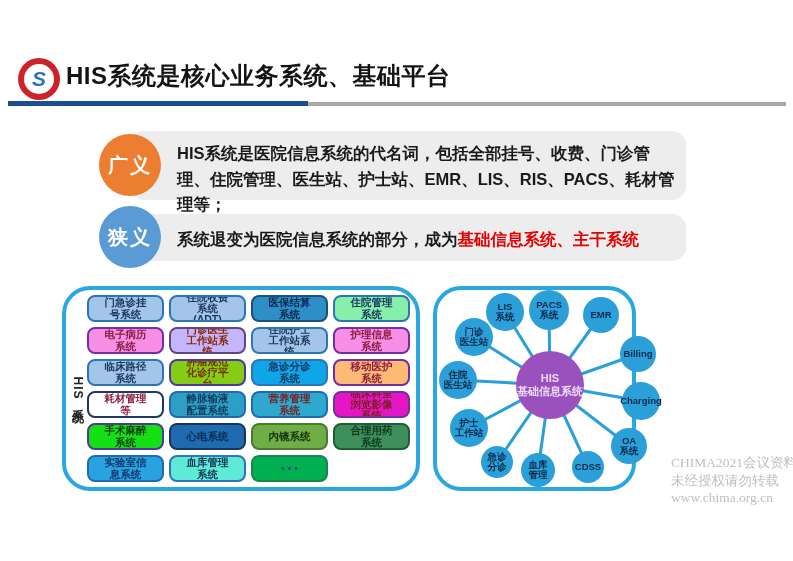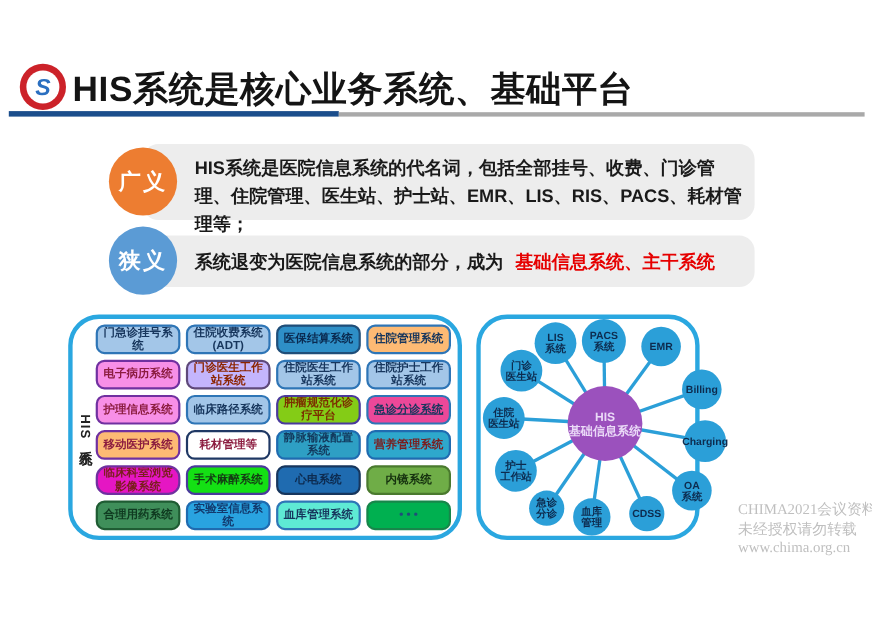--- a/index.html
+++ b/index.html
@@ -2,45 +2,45 @@
 <html><head>
 <meta charset="utf-8">
 <style>
   * { margin:0; padding:0; box-sizing:border-box; }
   html,body { background:#ffffff; }
   body { font-family:"Liberation Sans","DejaVu Sans",sans-serif; }
   .slide { position:relative; width:793px; height:561px; background:#ffffff; overflow:hidden; }
 
   
   .logo { position:absolute; left:16px; top:56px; width:46px; height:46px; }
-  .title { position:absolute; left:66px; top:60px; font-size:32px; font-weight:700; color:#141414; letter-spacing:0.5px; white-space:nowrap; }
+  .title { position:absolute; left:66px; top:60px; font-size:24px; font-weight:700; color:#141414; letter-spacing:0.5px; white-space:nowrap; }
   .rule-blue { position:absolute; left:8px; top:101px; width:300px; height:5px; background:#1b4e8c; }
   .rule-gray { position:absolute; left:308px; top:102px; width:478px; height:4px; background:#a9a9a9; }
 
   
   .def-band { position:absolute; left:130px; width:556px; background:#ededed; border-radius:14px; }
   .band-guangyi { top:131px; height:69px; }
   .band-xiayi  { top:214px; height:47px; }
   .def-badge { position:absolute; left:99px; width:62px; height:62px; border-radius:50%; color:#ffffff; font-size:20px; font-weight:700; display:flex; align-items:center; justify-content:center; letter-spacing:2px; }
   .badge-guangyi { top:134px; background:#ed7d31; }
   .badge-xiayi   { top:206px; background:#5b9bd5; }
   .def-text { position:absolute; left:177px; width:502px; font-size:16.5px; font-weight:600; color:#1a1a1a; line-height:1.55; }
   .text-guangyi { top:141px; }
   .text-xiayi   { top:227px; white-space:nowrap; }
-  .hl-red { color:#e60000;padding-left:11px; }
+  .hl-red { color:#e60000; }
 
   
   .panel { position:absolute; top:286px; height:205px; background:#ffffff; border:4px solid #2aa7e0; border-radius:28px; }
   .panel-left  { left:62px;  width:358px; }
   .panel-right { left:433px; width:203px; }
 
   .vlabel { position:absolute; left:3px; top:50%; transform:translateY(-50%); writing-mode:vertical-rl; text-orientation:mixed; font-size:12px; font-weight:700; color:#222; letter-spacing:1px; }
 
   .grid { position:absolute; left:21px; top:5px; display:grid; grid-template-columns:repeat(4,77px); grid-auto-rows:27px; gap:5px; }
-  .gbox { border:2px solid #3b3f96; border-radius:8px; display:flex; align-items:center; justify-content:center; text-align:center; font-size:10.5px; font-weight:700; line-height:1.08; padding:1px 2px; overflow:hidden; }
+  .gbox { border:2px solid #3b3f96; border-radius:8px; display:flex; align-items:center; justify-content:center; text-align:center; font-size:10.5px; font-weight:700; line-height:1.08; padding:1px 12px; overflow:hidden; }
 
   .hub-svg { position:absolute; left:0; top:0; }
 
   
   .watermark { position:absolute; left:671px; top:454px; font-family:"Liberation Serif","DejaVu Serif",serif; font-size:13.5px; color:#bfbfbf; line-height:1.3; white-space:nowrap; }
 </style>
 </head>
 <body>
 
 <div class="slide">
@@ -63,34 +63,33 @@
   <div class="def-text text-xiayi">
     <span>系统退变为医院信息系统的部分，成为</span><span class="hl-red">基础信息系统、主干系统</span>
   </div>
 
   <div class="panel panel-left">
     <div class="vlabel">HIS系统</div>
     <div class="grid">
         <div class="gbox" style="background: rgb(163, 198, 232); color: rgb(23, 54, 93); border-color: rgb(46, 117, 182);">门急诊挂号系统</div>
         <div class="gbox" style="background: rgb(163, 198, 232); color: rgb(23, 54, 93); border-color: rgb(46, 117, 182);">住院收费系统(ADT)</div>
         <div class="gbox" style="background: rgb(46, 143, 199); color: rgb(10, 42, 80); border-color: rgb(31, 78, 121);">医保结算系统</div>
-        <div class="gbox" style="background: #fdba74; color: rgb(23, 54, 93); border-color: rgb(46, 117, 182);">住院管理系统</div>
+        <div class="gbox" style="background: #86efac; color: rgb(23, 54, 93); border-color: rgb(46, 117, 182);">住院管理系统</div>
         <div class="gbox" style="background: rgb(247, 143, 231); color: rgb(140, 29, 64); border-color: rgb(112, 48, 160);">电子病历系统</div>
         <div class="gbox" style="background: #c4b5fd; color: rgb(140, 37, 0); border-color: rgb(95, 73, 122);">门诊医生工作站系统</div>
-        <div class="gbox" style="background: rgb(163, 198, 232); color: rgb(23, 54, 93); border-color: rgb(46, 117, 182);">住院医生工作站系统</div>
         <div class="gbox" style="background: rgb(163, 198, 232); color: rgb(23, 54, 93); border-color: rgb(46, 117, 182);">住院护士工作站系统</div>
         <div class="gbox" style="background: rgb(247, 143, 231); color: rgb(140, 29, 64); border-color: rgb(112, 48, 160);">护理信息系统</div>
         <div class="gbox" style="background: rgb(163, 198, 232); color: rgb(23, 54, 93); border-color: rgb(46, 117, 182);">临床路径系统</div>
         <div class="gbox" style="background: #84cc16; color: rgb(123, 48, 0); border-color: rgb(74, 58, 156);">肿瘤规范化诊疗平台</div>
-        <div class="gbox" style="background: #ec4899; color: rgb(23, 54, 93); border-color: rgb(46, 117, 182); text-decoration: underline;">急诊分诊系统</div>
+        <div class="gbox" style="background: #0ea5e9; color: rgb(23, 54, 93); border-color: rgb(46, 117, 182);">急诊分诊系统</div>
         <div class="gbox" style="background: #fdba74; color: rgb(140, 29, 64); border-color: rgb(112, 48, 160);">移动医护系统</div>
         <div class="gbox" style="background: rgb(255, 255, 255); color: rgb(140, 29, 64); border-color: rgb(31, 56, 100);">耗材管理等</div>
         <div class="gbox" style="background: rgb(46, 159, 196); color: rgb(18, 58, 94); border-color: rgb(31, 107, 176);">静脉输液配置系统</div>
         <div class="gbox" style="background: rgb(46, 168, 204); color: rgb(123, 30, 30); border-color: rgb(31, 107, 176);">营养管理系统</div>
-        <div class="gbox" style="background: rgb(229, 22, 195); color: rgb(123, 30, 30); border-color: rgb(112, 48, 160); border-radius: 11px;">临床科室浏览影像系统</div>
+        <div class="gbox" style="background: rgb(229, 22, 195); color: rgb(123, 30, 30); border-color: rgb(112, 48, 160);">临床科室浏览影像系统</div>
         <div class="gbox" style="background: rgb(20, 224, 20); color: rgb(20, 60, 20); border-color: rgb(74, 58, 156);">手术麻醉系统</div>
         <div class="gbox" style="background: rgb(31, 107, 176); color: rgb(13, 43, 80); border-color: rgb(23, 54, 93);">心电系统</div>
         <div class="gbox" style="background: rgb(111, 173, 71); color: rgb(22, 50, 15); border-color: rgb(74, 122, 46);">内镜系统</div>
         <div class="gbox" style="background: rgb(63, 143, 90); color: rgb(15, 58, 32); border-color: rgb(31, 92, 51);">合理用药系统</div>
         <div class="gbox" style="background: rgb(41, 163, 224); color: rgb(18, 58, 110); border-color: rgb(31, 107, 176);">实验室信息系统</div>
         <div class="gbox" style="background: #5eead4; color: rgb(23, 54, 93); border-color: rgb(46, 117, 182);">血库管理系统</div>
         <div class="gbox" style="background: rgb(0, 176, 80); color: rgb(31, 78, 121); border-color: rgb(23, 134, 74);">• • •</div>
       </div>
   </div>
 

